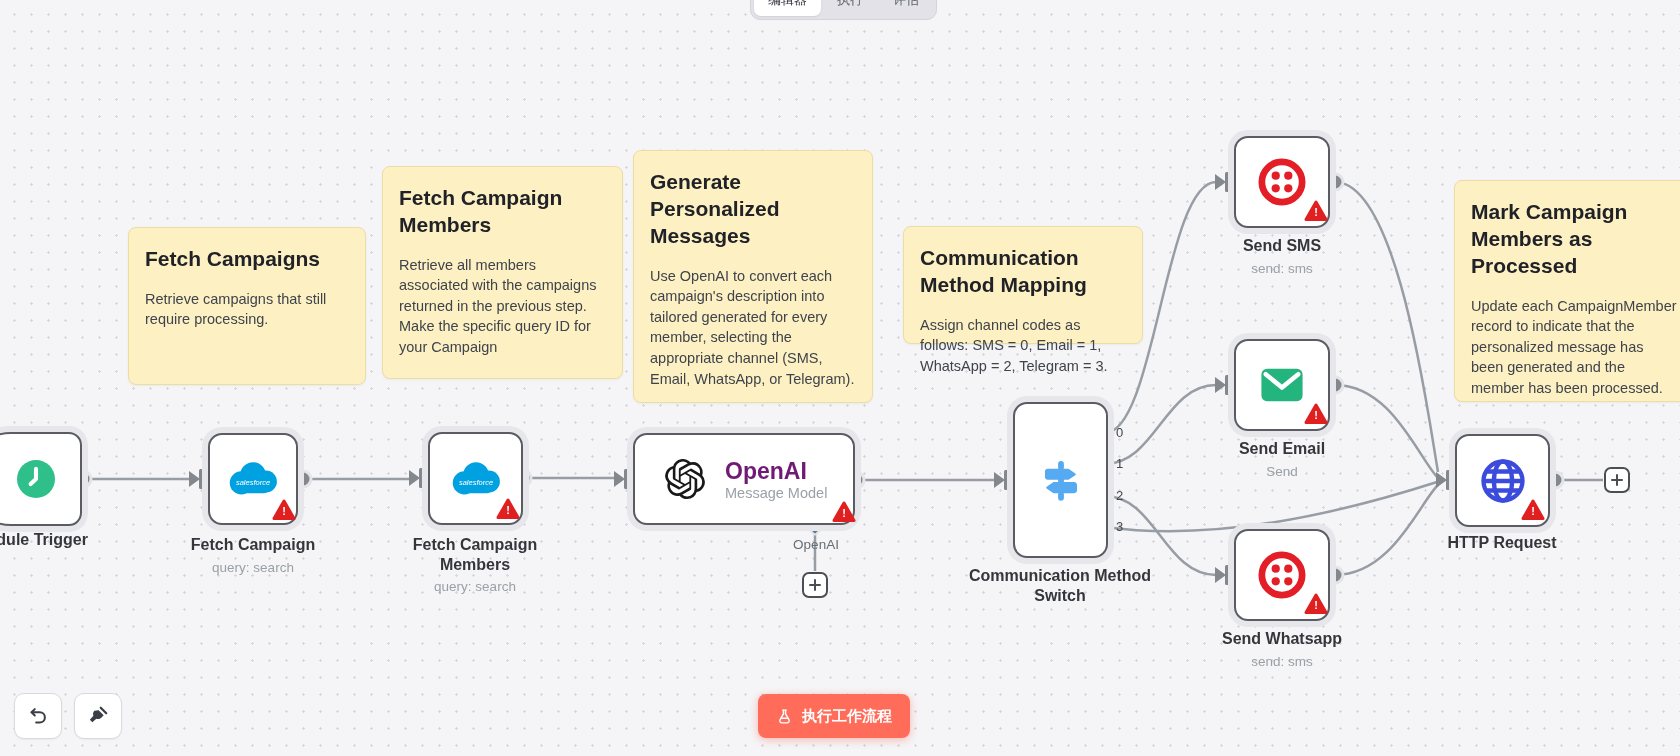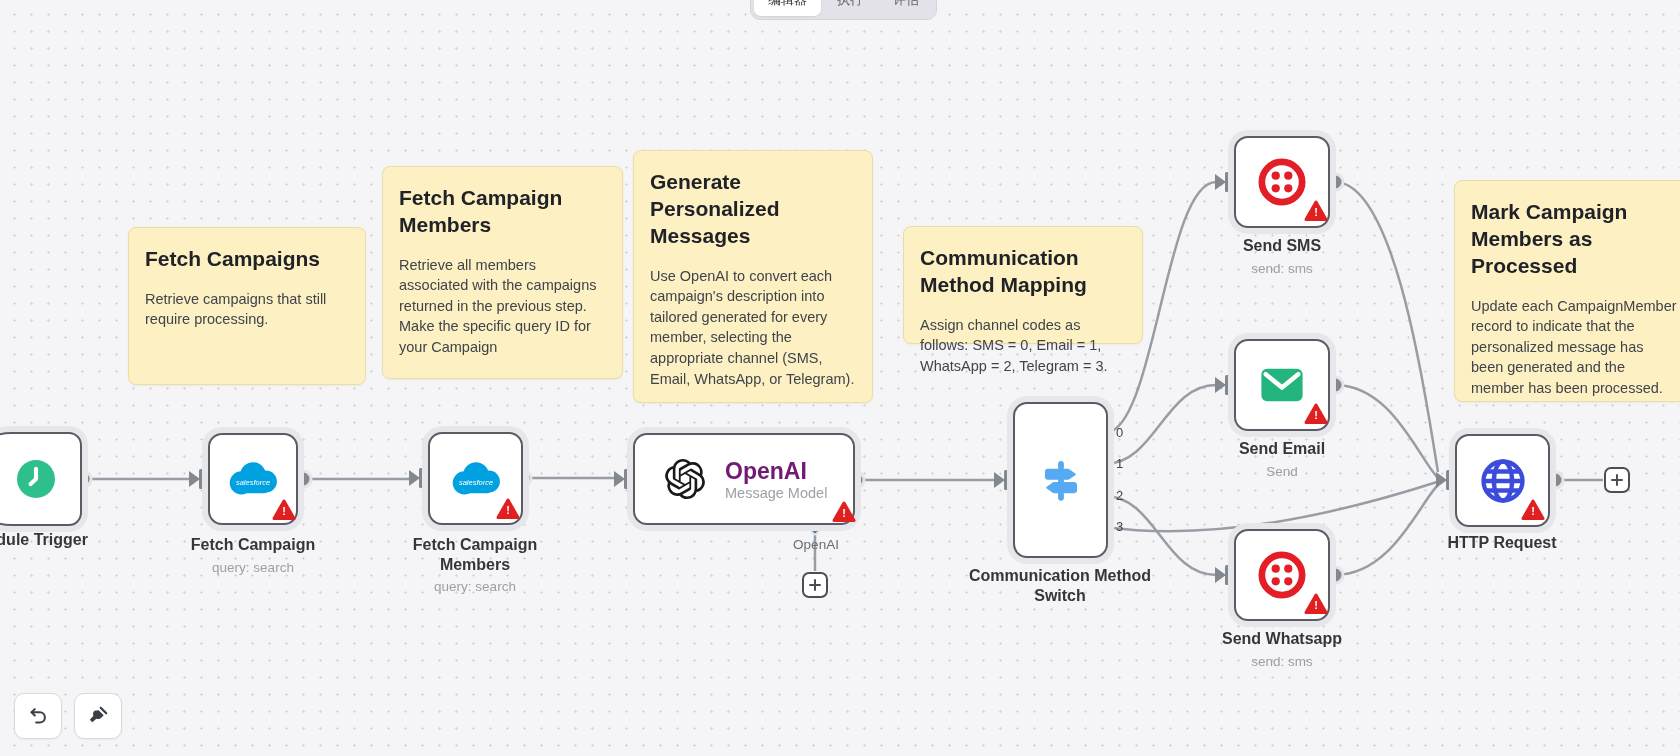--- a/index.html
+++ b/index.html
@@ -304,14 +304,22 @@
       <path d="M5 8 h9 a5.5 5.5 0 0 1 0 11 h-4"></path>
     </svg>
   </div>
   <div class="sqbtn" style="left:74px;top:693px">
     <svg width="22" height="22" viewBox="0 0 24 24">
       <path d="M15 3 l6 6" stroke="#3a3e45" stroke-width="2.4" stroke-linecap="round"></path>
       <path d="M12.7 5.8 l5.5 5.5 -2.6 2.6 c-1.4 1.4 -3.6 1.9 -5.4 1.1 l-4.4 3.9 -2.7 -2.7 3.9 -4.4 c-.8 -1.8 -.3 -4 1.1 -5.4 z" fill="#3a3e45"></path>
     </svg>
   </div>
 
+  <button class="execbtn">
+    <svg width="17" height="17" viewBox="0 0 24 24" fill="none" stroke="#fff" stroke-width="2" stroke-linecap="round" stroke-linejoin="round">
+      <path d="M9.5 3 h5"></path>
+      <path d="M10.5 3 v5.2 L5.8 16.5 A3 3 0 0 0 8.5 21 h7 a3 3 0 0 0 2.7 -4.5 L13.5 8.2 V3"></path>
+      <path d="M7.5 14.5 h9"></path>
+    </svg>
+    <span>执行工作流程</span>
+  </button>
 
 </div>
 
 </body></html>

